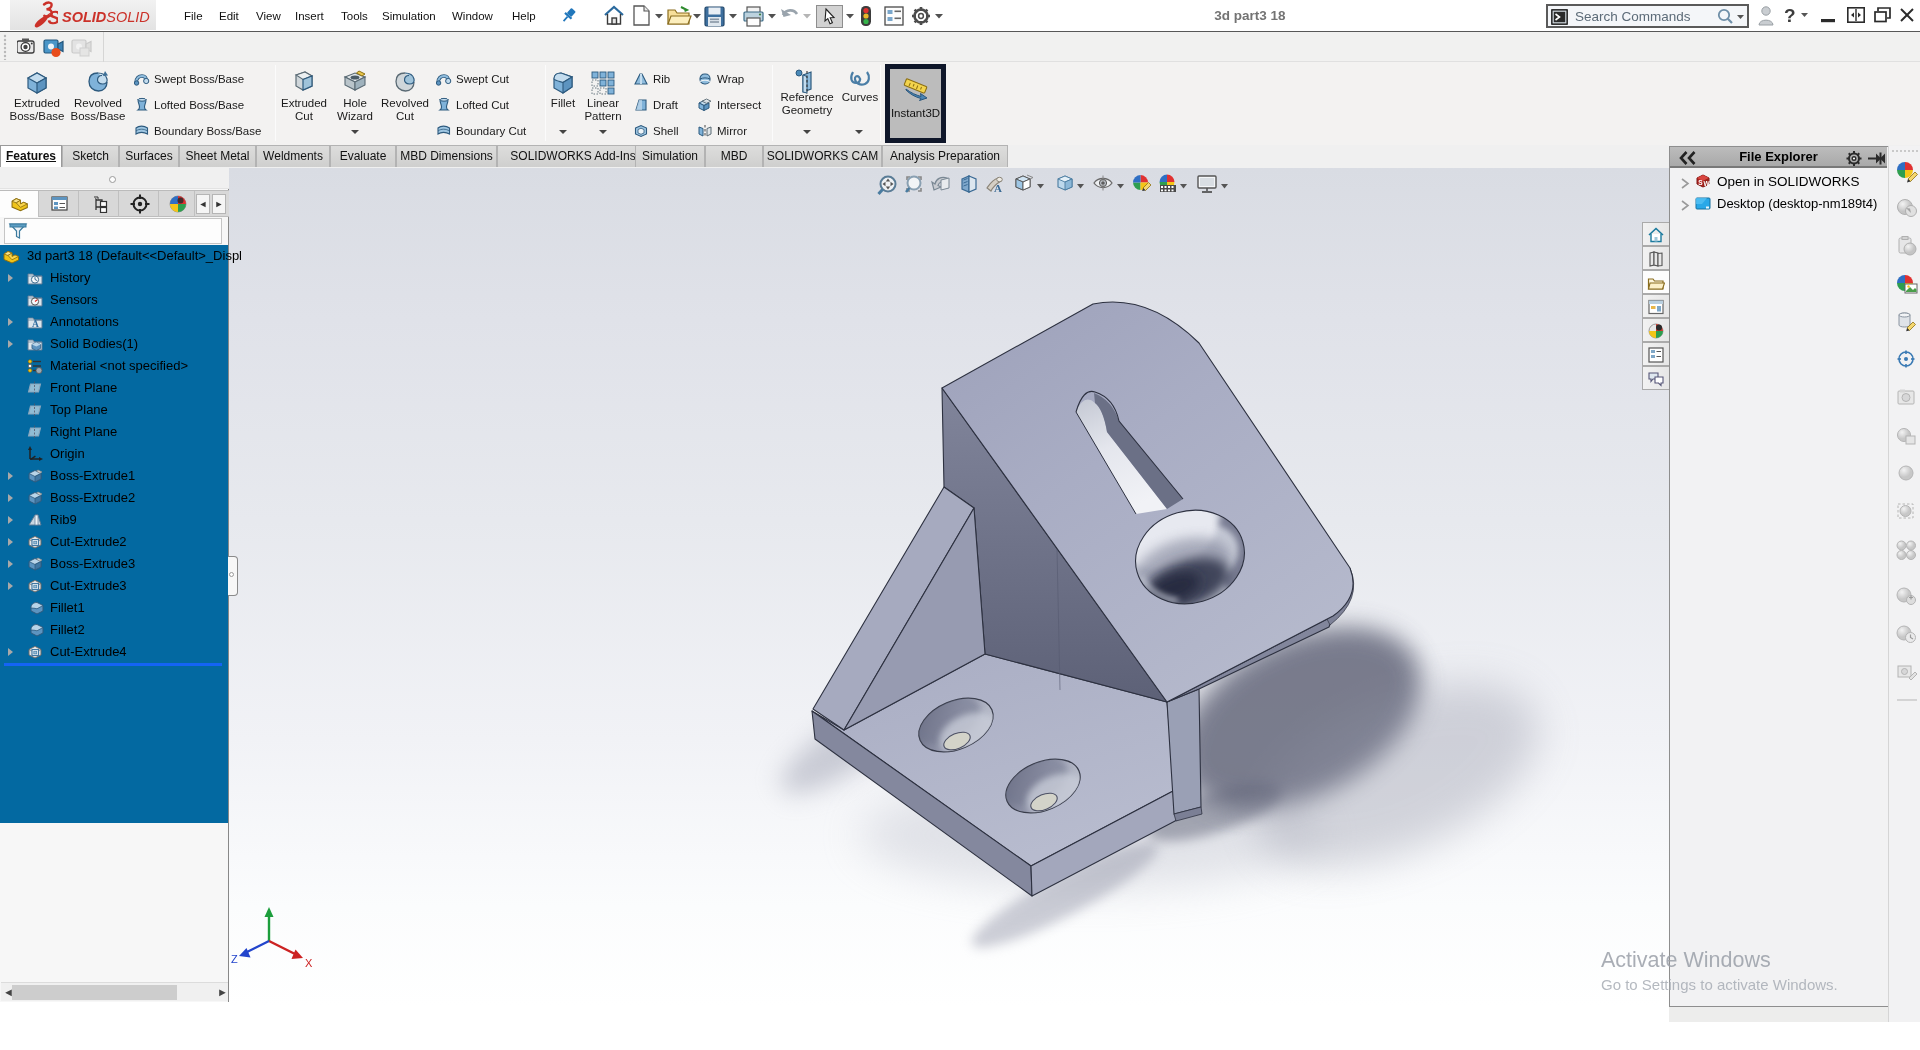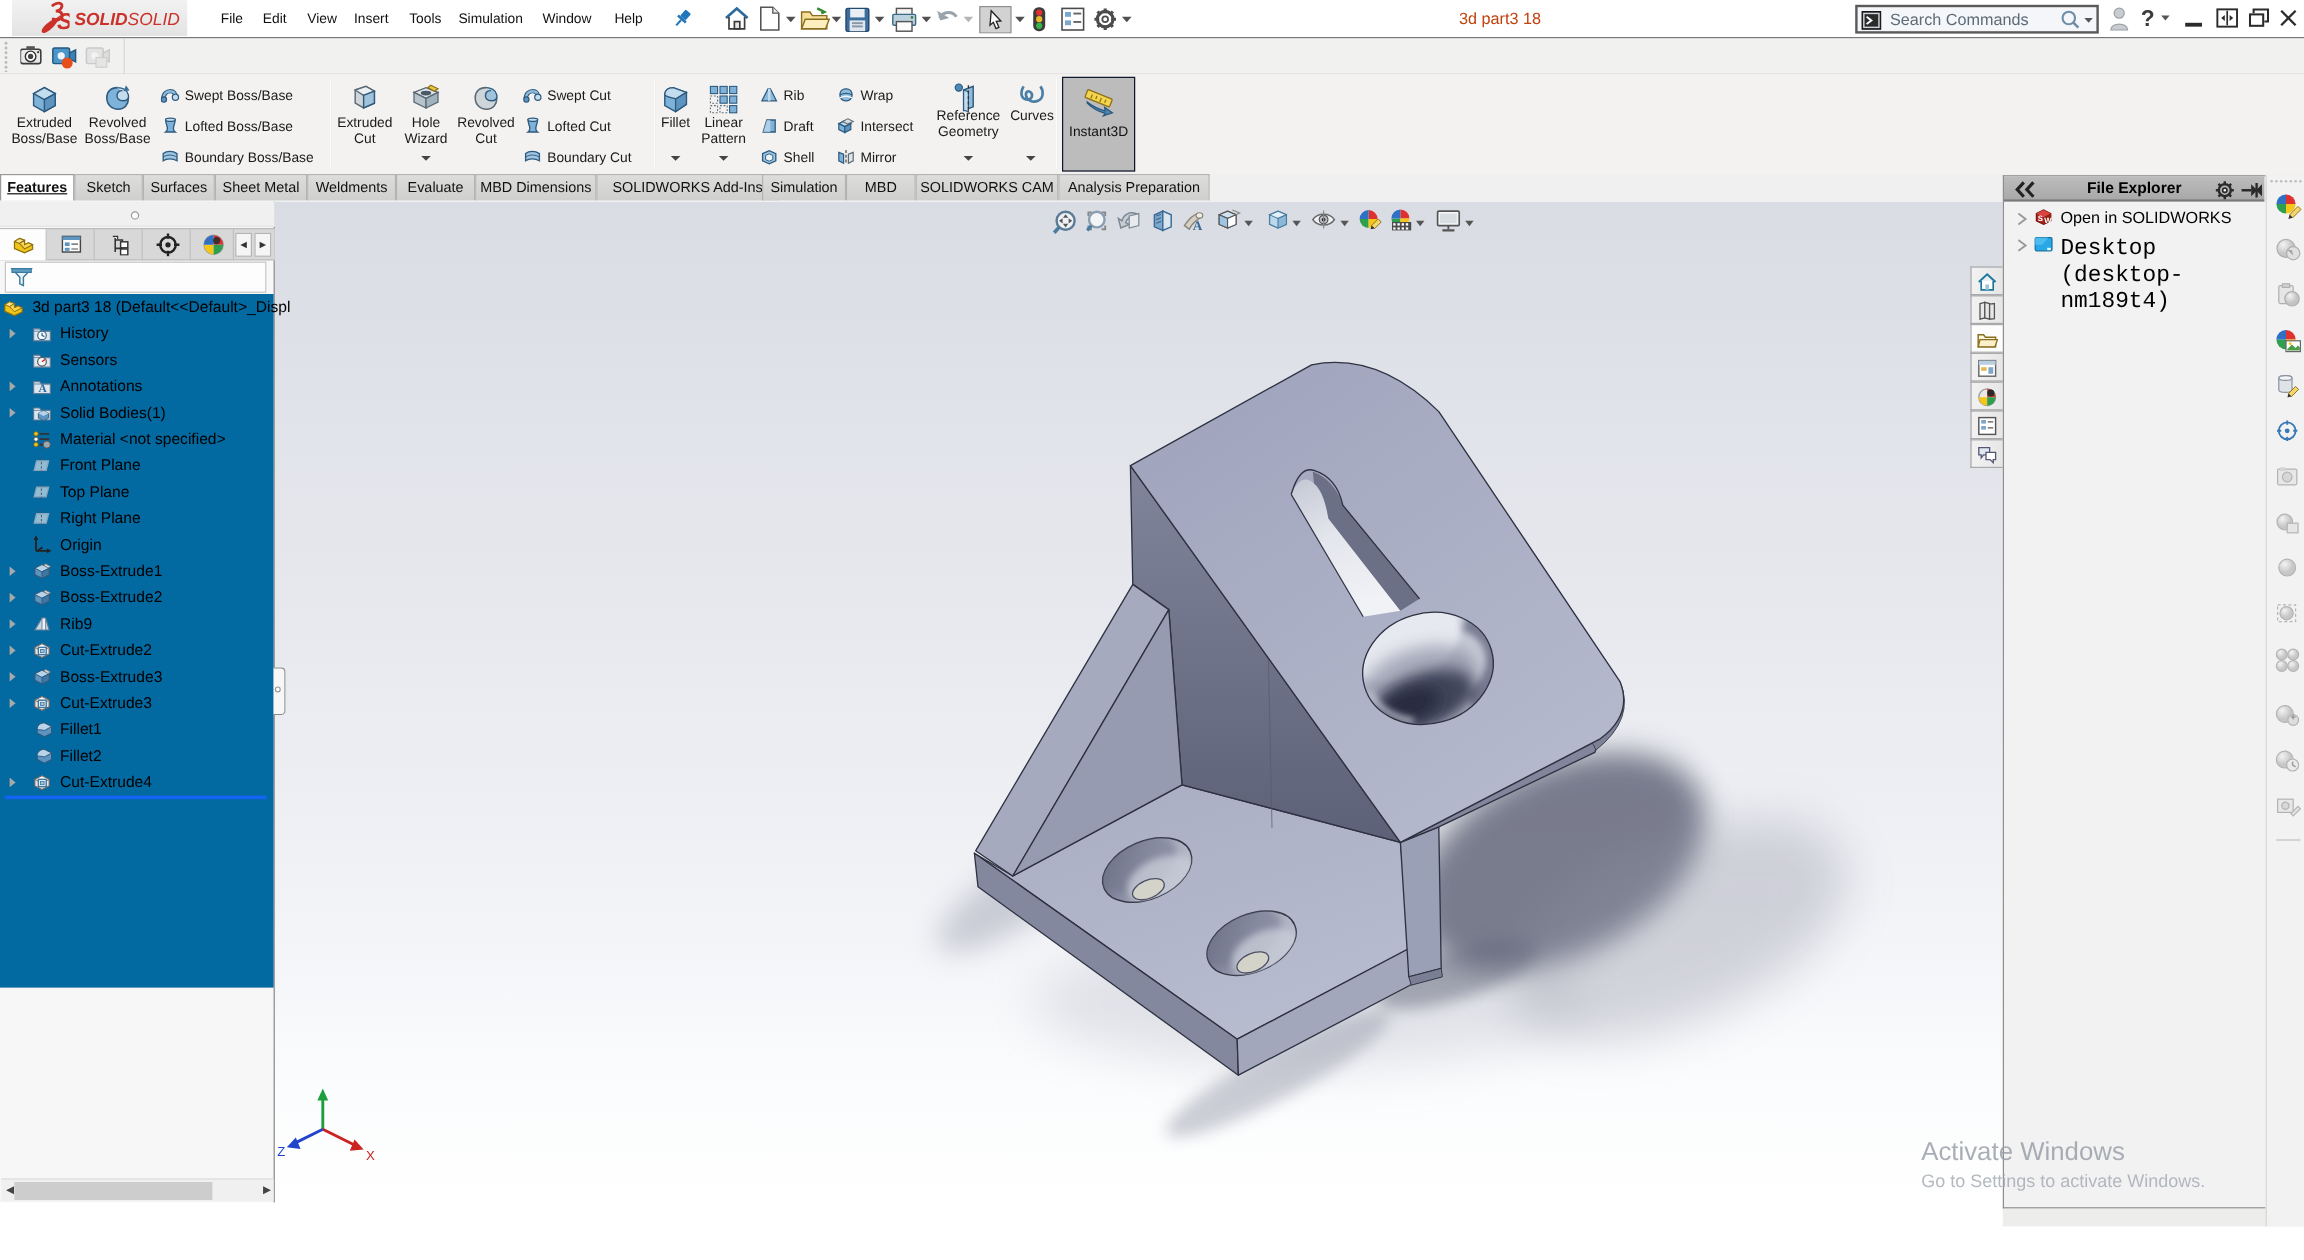--- a/index.html
+++ b/index.html
@@ -4,21 +4,21 @@
 <style>
 html,body{margin:0;padding:0;width:1920px;height:1050px;overflow:hidden;
   font-family:"Liberation Sans",sans-serif;background:#f0f0f0;}
 *{box-sizing:border-box;}
 .abs{position:absolute;}
 #app{position:relative;width:1920px;height:1050px;background:#fff;}
 
 #titlebar{position:absolute;left:0;top:0;width:1920px;height:32px;background:#fff;border-bottom:1px solid #585858;}
 #logobox{position:absolute;left:10px;top:0;width:146px;height:30px;background:linear-gradient(180deg,#f2f2f2,#e3e3e3);}
 .menu{position:absolute;top:10px;font-size:11.5px;color:#101010;}
-#title-center{position:absolute;top:8px;left:1180px;width:140px;text-align:center;font-size:13.5px;font-weight:400;color:#c2410c;}
+#title-center{position:absolute;top:8px;left:1180px;width:140px;text-align:center;font-size:13.5px;font-weight:700;color:#737373;}
 #searchbox{position:absolute;left:1546px;top:4px;width:203px;height:24px;border:2px solid #5a5a5a;background:#f4f6f9;}
 
 #caprow{position:absolute;left:0;top:32px;width:1920px;height:30px;background:#f1f1f0;border-bottom:1px solid #e0e0e0;}
 
 #ribbon{position:absolute;left:0;top:62px;width:1920px;height:83px;background:#f3f2f1;}
 .rsep{position:absolute;top:3px;width:1px;height:76px;background:#dcdcdb;border-right:1px solid #fbfbfb;}
 .bigbtn{position:absolute;top:0;height:82px;text-align:center;font-size:11.5px;color:#1a1a1a;line-height:13px;}
 .bigbtn .ic{position:absolute;left:50%;transform:translateX(-50%);top:7px;}
 .bigbtn .lb{position:absolute;top:35px;width:100%;}
 .smbtn{position:absolute;height:18px;font-size:11.5px;color:#1a1a1a;white-space:nowrap;}
@@ -655,21 +655,21 @@
           <use href="#ic-refgeo"></use>
         </svg>
         <div class="lb" style="top:29px">Reference<br>Geometry</div>
       </div>
     <div class="bigbtn" style="left:838px;width:44px">
         <svg class="ic" width="24" height="18" viewBox="0 0 24 18">
           <use href="#ic-curves"></use>
         </svg>
         <div class="lb" style="top:29px">Curves</div>
       </div>
-    <div class="abs" style="left:885px;top:2px;width:61px;height:79px;background:#bcbcbc;border:1px solid #0f172a;text-align:center;font-size:11.5px;color:#111;">
+    <div class="abs" style="left:885px;top:2px;width:61px;height:79px;background:#bcbcbc;border:5px solid #0f172a;text-align:center;font-size:11.5px;color:#111;">
       <svg style="margin-top:8px" width="26" height="26">
           <use href="#ic-i3d"></use>
         </svg><div style="margin-top:2px">Instant3D</div>
     </div>
 
     <div class="smbtn" style="left:134px;top:9px"><svg width="16" height="16">
           <use href="#ic-sweep16"></use>
         </svg>Swept Boss/Base</div>
     <div class="smbtn" style="left:134px;top:35px"><svg width="16" height="16">
           <use href="#ic-loft16"></use>
@@ -1060,21 +1060,21 @@
       </svg>
     <div class="abs" style="left:47px;top:27px;font-size:13.5px;color:#000;">Open in SOLIDWORKS</div>
     <div class="abs" style="left:10px;top:51px;width:9px;height:9px;"><svg width="10" height="12">
           <path d="M2 1 L8 5.5 L2 10" fill="none" stroke="#9a9a9a" stroke-width="1.6"></path>
         </svg></div>
     <svg class="abs" style="left:25px;top:49px" width="16" height="16" viewBox="0 0 16 16">
         <rect x="1" y="2" width="14" height="11" rx="1" fill="#29a8e8" stroke="#1470a0" stroke-width="1"></rect>
         <path d="M1 2 L12 2 L7 8 L1 8 Z" fill="#55c0f2" opacity="0.8"></path>
         <rect x="11" y="10.5" width="3" height="2" fill="#fff" opacity="0.9"></rect>
       </svg>
-    <div class="abs" style="left:47px;top:49px;font-size:19px;color:#000;font-family:Liberation Mono, monospace;">Desktop (desktop-nm189t4)</div>
+    <div class="abs" style="left:47px;top:49px;font-size:13px;color:#000;">Desktop (desktop-nm189t4)</div>
   </div>
   <div id="rstrip">
     <svg class="abs" style="left:2px;top:2px" width="28" height="8" viewBox="0 0 28 8">
         <g fill="#bbb">
           <circle cx="2" cy="3" r="1"></circle>
           <circle cx="6" cy="3" r="1"></circle>
           <circle cx="10" cy="3" r="1"></circle>
           <circle cx="14" cy="3" r="1"></circle>
           <circle cx="18" cy="3" r="1"></circle>
           <circle cx="22" cy="3" r="1"></circle>

